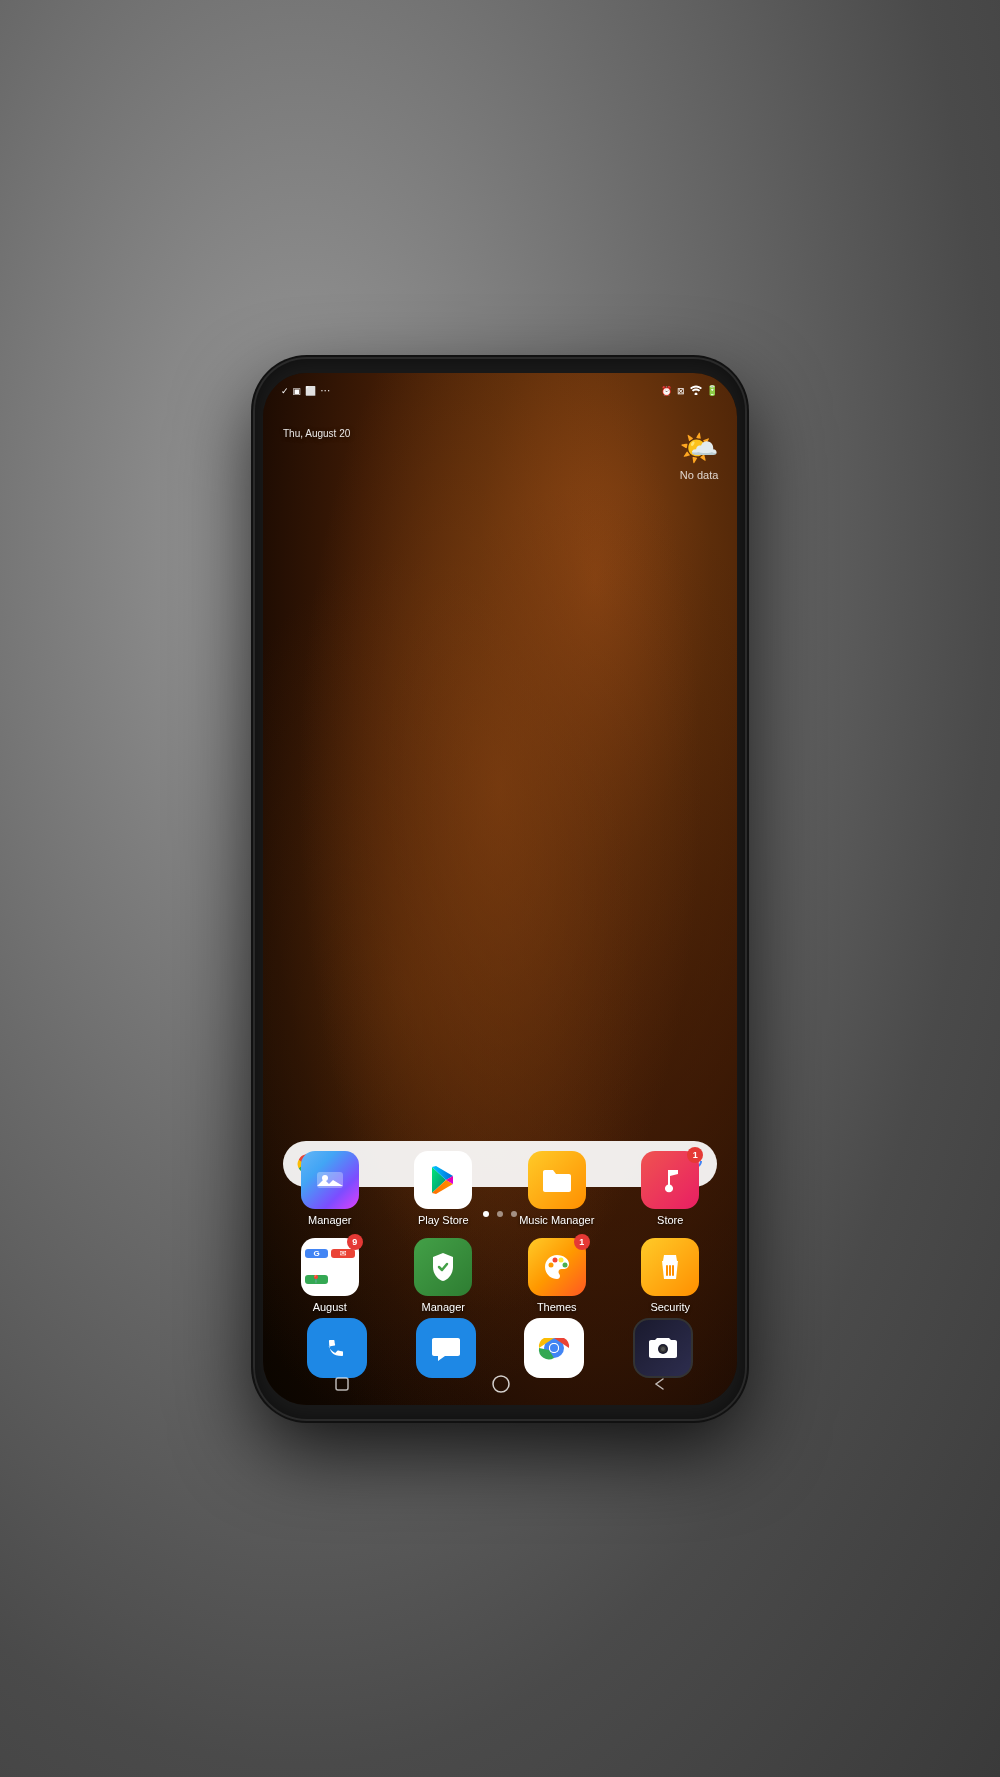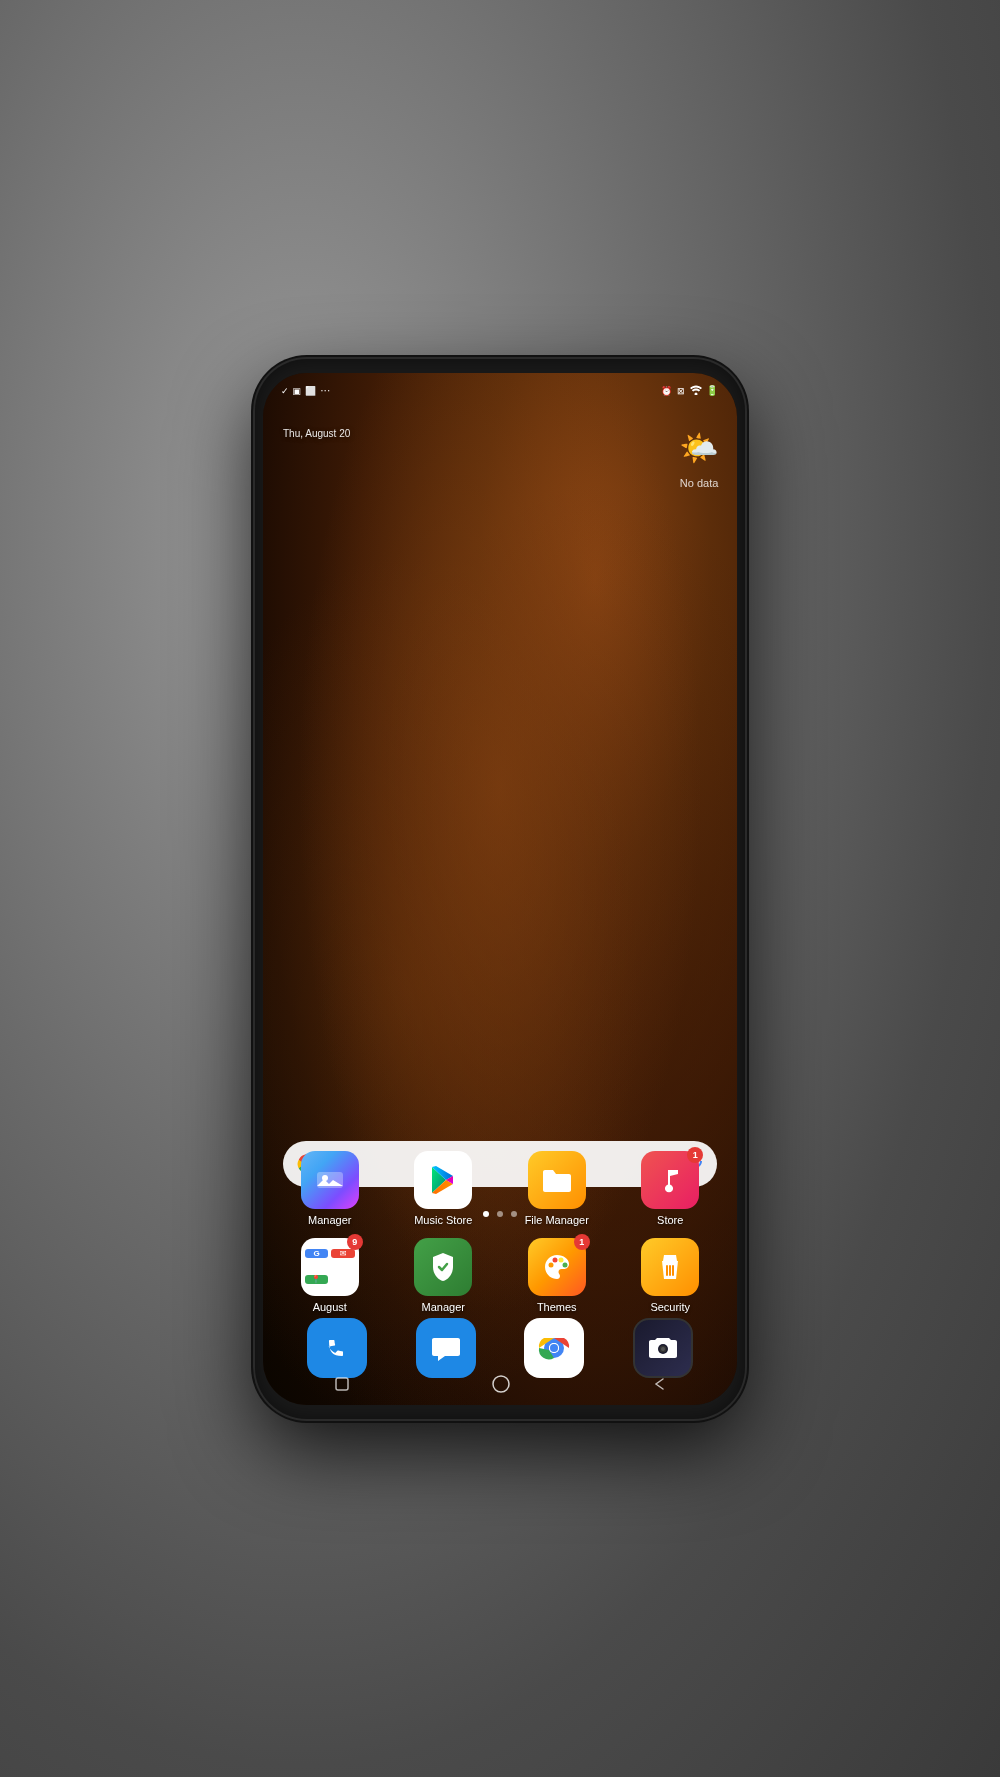--- a/index.html
+++ b/index.html
@@ -113,21 +113,21 @@
       text-align: center;
     }
 
     .weather-icon {
       font-size: 32px;
     }
 
     .weather-text {
       font-size: 11px;
       color: rgba(255,255,255,0.8);
-      margin-top: 10px;
+      margin-top: 2px;
     }
 
     
     .search-bar {
       position: absolute;
       bottom: 218px;
       left: 20px;
       right: 20px;
       height: 46px;
       background: rgba(255,255,255,0.92);
@@ -446,30 +446,30 @@
                   <stop offset="0%" style="stop-color:#f50057"></stop>
                   <stop offset="100%" style="stop-color:#d500f9"></stop>
                 </linearGradient>
               </defs>
               <path d="M6 4 L6 30 L20 17 Z" fill="url(#pg2)"></path>
               <path d="M6 4 L20 17 L27 13 L10 3 Z" fill="url(#pg1)"></path>
               <path d="M6 30 L20 17 L27 21 L10 31 Z" fill="url(#pg3)"></path>
               <path d="M20 17 L27 13 L27 21 Z" fill="url(#pg4)"></path>
             </svg>
           </div>
-          <span class="app-label">Music Store</span>
+          <span class="app-label">Play Store</span>
         </div>
 
         <div class="app-item">
           <div class="app-icon-wrap icon-filemanager">
             <svg width="32" height="28" viewBox="0 0 32 28" fill="white">
               <path d="M2 6C2 4.9 2.9 4 4 4H12L15 8H28C29.1 8 30 8.9 30 10V24C30 25.1 29.1 26 28 26H4C2.9 26 2 25.1 2 24V6Z"></path>
             </svg>
           </div>
-          <span class="app-label">File Manager</span>
+          <span class="app-label">Music Manager</span>
         </div>
 
         <div class="app-item">
           <div class="app-icon-wrap icon-music">
             <div class="app-badge">1</div>
             <svg width="28" height="28" viewBox="0 0 28 28" fill="white">
               <path d="M12 4v14.5a4 4 0 1 0 2 0V10l8-2V4L12 4z"></path>
             </svg>
           </div>
           <span class="app-label">Store</span>

